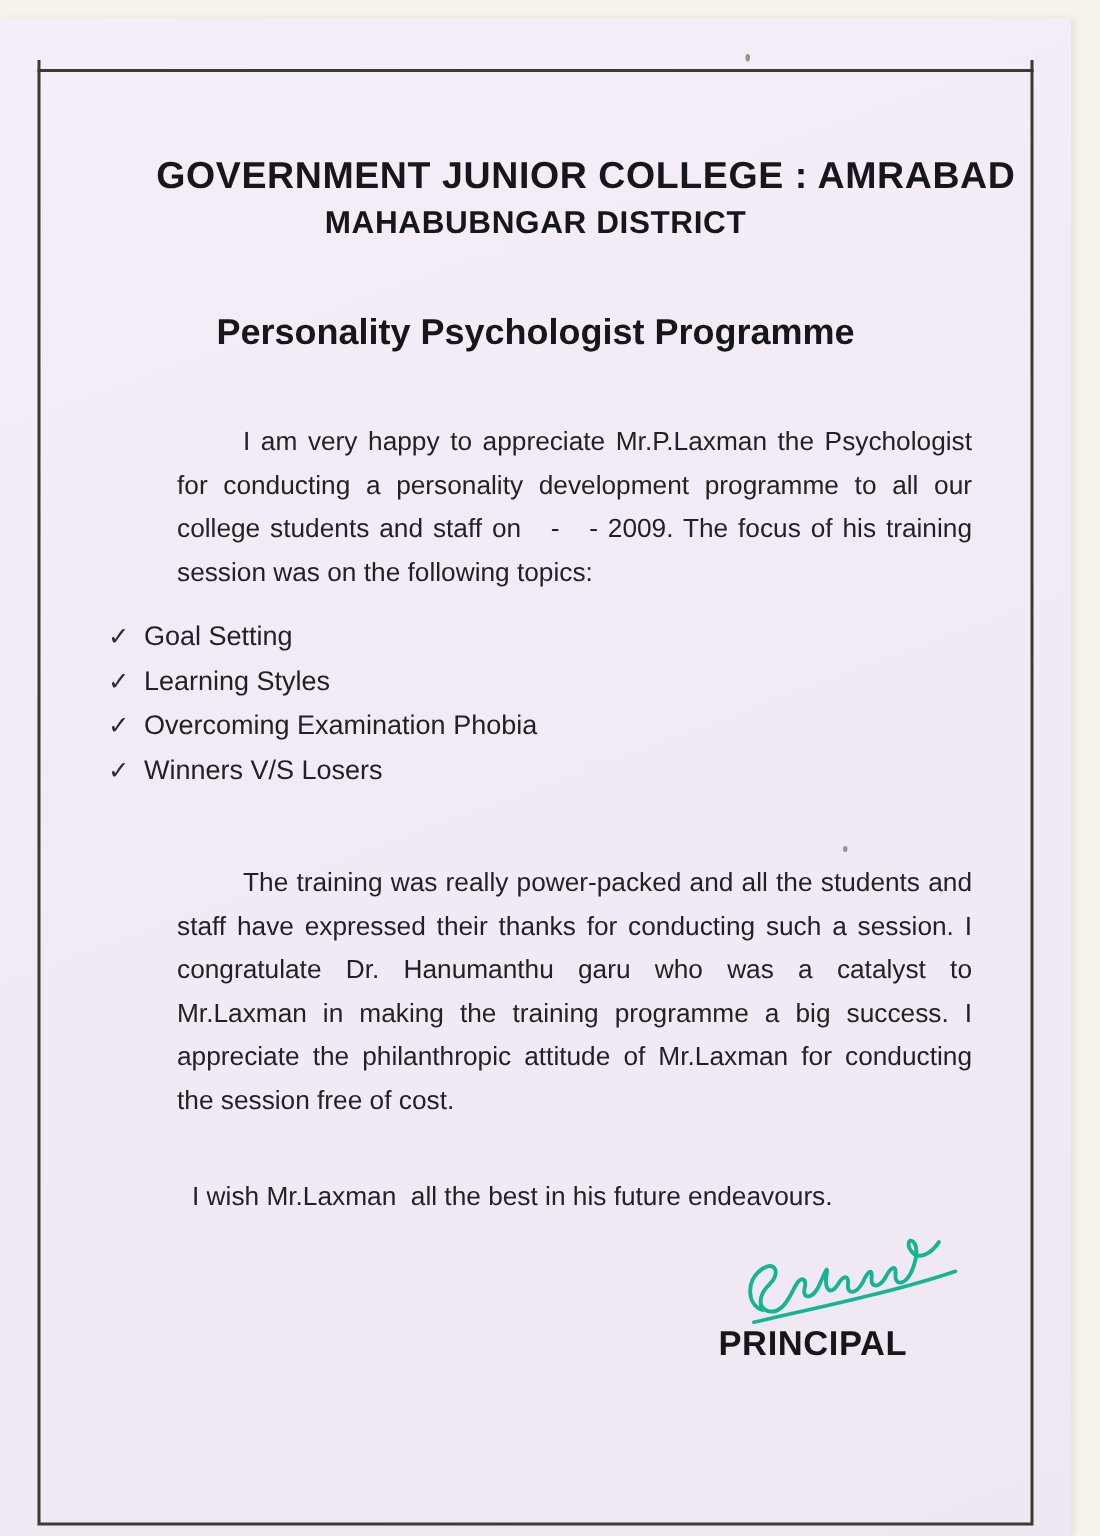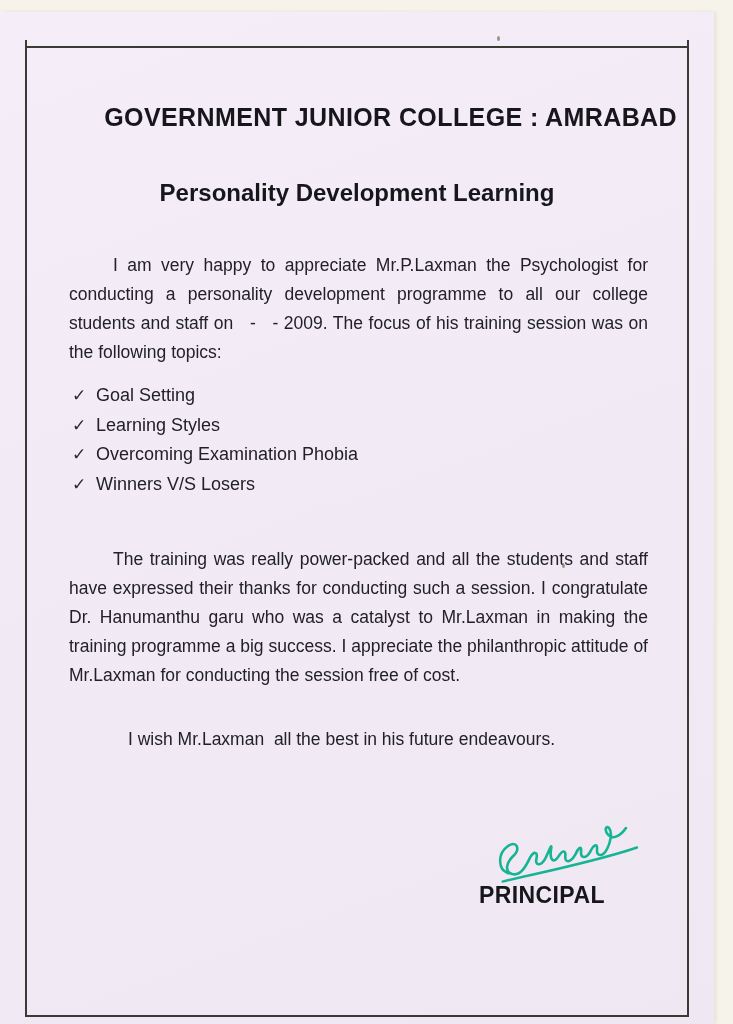--- a/index.html
+++ b/index.html
@@ -59,21 +59,21 @@
   }
   .programme-title {
     margin: 47px 10px 0 10px;
     text-align: center;
     font-size: 24px;
     font-weight: 700;
     color: #17171b;
   }
   .body-text {
     margin: 0;
-    padding: 0 39px 0 42px;
+    padding: 0 39px 0 91px;
     font-size: 17.5px;
     line-height: 29px;
     color: #222226;
     text-align: justify;
     text-indent: 44px;
   }
   .intro-paragraph { margin-top: 44px; }
   .appreciation-paragraph { margin-top: 46px; }
 
   .topics-list {
@@ -128,22 +128,23 @@
 </head>
 <body>
 
 <div class="paper">
   <div class="border-box">
     <div class="tick tl"></div>
     <div class="tick tr"></div>
 
     <div class="college-name">GOVERNMENT JUNIOR COLLEGE : AMRABAD</div>
 
+    <div class="district-name">MAHABUBNGAR DISTRICT</div>
 
-    <div class="programme-title">Personality Development Learning</div>
+    <div class="programme-title">Personality Psychologist Programme</div>
 
     <p class="body-text intro-paragraph">I am very happy to appreciate Mr.P.Laxman the Psychologist for conducting a personality development programme to all our college students and staff on &nbsp;&nbsp;-&nbsp;&nbsp;&nbsp;- 2009. The focus of his training session was on the following topics:</p>
 
     <ul class="topics-list">
       <li>
         <span class="check-glyph">✓</span><span>Goal Setting</span>
       </li>
       <li>
         <span class="check-glyph">✓</span><span>Learning Styles</span>
       </li>

